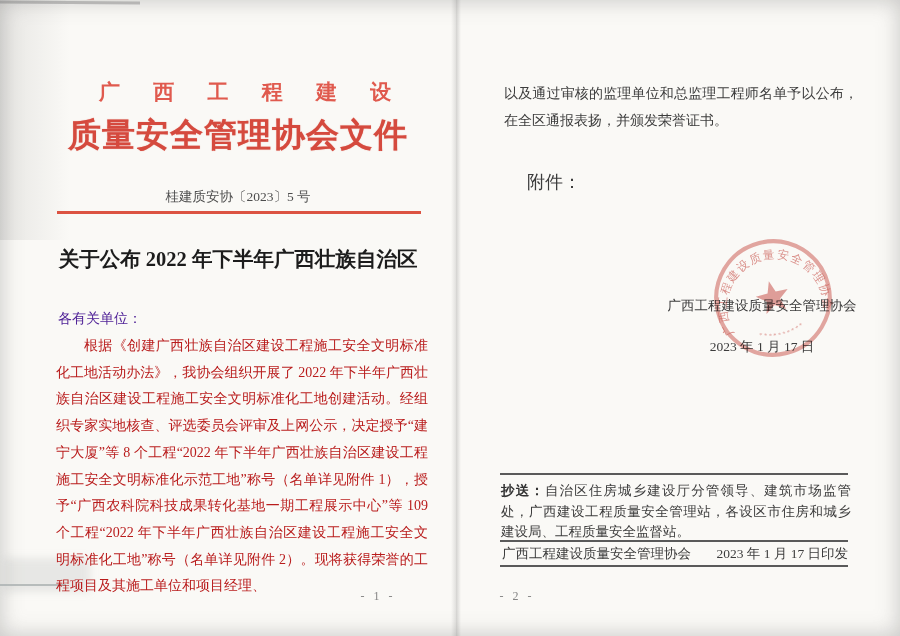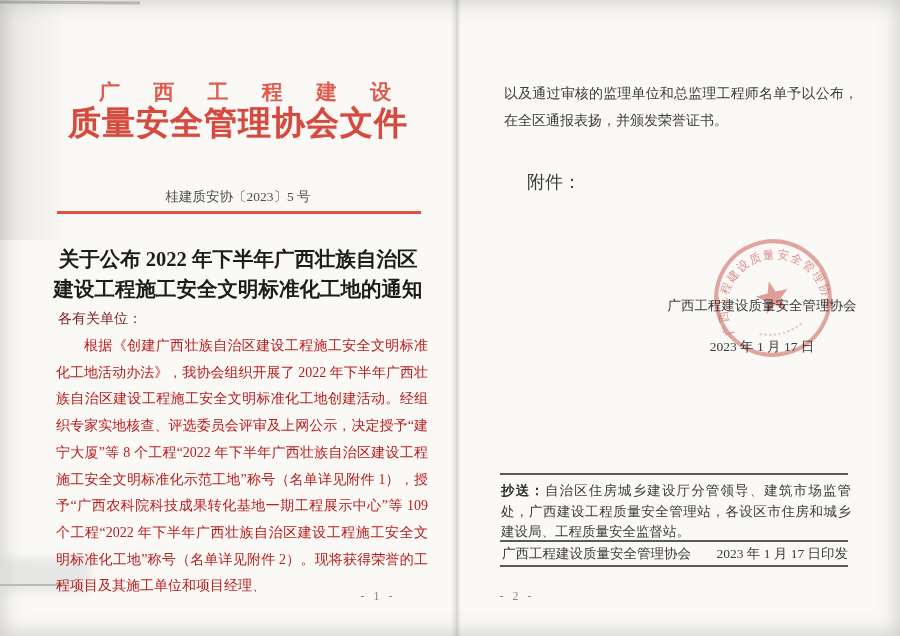--- a/index.html
+++ b/index.html
@@ -28,38 +28,38 @@
 
   .t{position:absolute;color:#3e3e3e;}
 
   
   .org-small{
     top:78px;left:30px;width:416px;text-align:center;
     font-size:21px;letter-spacing:14px;padding-left:14px;
     color:#e05a4e;font-weight:700;
   }
   .org-big{
-    top:101px;left:20px;width:436px;text-align:center;
+    top:113px;left:20px;width:436px;text-align:center;
     font-size:33px;font-weight:700;letter-spacing:1px;
     color:#d54a3e;text-shadow:0 0 1px rgba(213,74,62,.55);
   }
   .doc-number{
     top:188px;left:30px;width:416px;text-align:center;
     font-size:13.5px;color:#4d4d4d;
   }
   .red-rule{
     position:absolute;top:211px;left:57px;width:364px;height:3px;
     background:#d8402f;opacity:.9;
   }
   .doc-title{
     top:244px;left:28px;width:420px;text-align:center;
     font-size:20.5px;font-weight:700;line-height:30px;color:#1c1c1c;
   }
   .salutation{
-    top:310px;left:58px;font-size:14px;color:#7f1d1d;
+    top:310px;left:58px;font-size:14px;color:#4c1d95;
   }
   .body1{
     top:333px;left:56px;width:372px;
     font-size:14px;line-height:26.7px;color:#b91c1c;
     text-align:justify;text-indent:2em;word-break:break-all;
   }
   .pagenum{font-size:12px;color:#858585;letter-spacing:3px;text-align:center;width:60px;}
   .pagenum1{top:589px;left:348px;}
   .pagenum2{top:589px;left:487px;}
 
@@ -117,21 +117,20 @@
   <div class="artifact-bl-smudge"></div>
   <div class="artifact-bl-line"></div>
 
   <div>
     <div class="t org-small">广 西 工 程 建 设</div>
     <div class="t org-big">质量安全管理协会文件</div>
     <div class="t doc-number">桂建质安协〔2023〕5 号</div>
     <div class="red-rule"></div>
     <div class="t doc-title">
       <div>关于公布 2022 年下半年广西壮族自治区</div>
-      <div>建设工程施工安全文明标准化工地的通知</div>
     </div>
     <div class="t salutation">各有关单位：</div>
     <div class="t body1">根据《创建广西壮族自治区建设工程施工安全文明标准化工地活动办法》，我协会组织开展了 2022 年下半年广西壮族自治区建设工程施工安全文明标准化工地创建活动。经组织专家实地核查、评选委员会评审及上网公示，决定授予“建宁大厦”等 8 个工程“2022 年下半年广西壮族自治区建设工程施工安全文明标准化示范工地”称号（名单详见附件 1），授予“广西农科院科技成果转化基地一期工程展示中心”等 109 个工程“2022 年下半年广西壮族自治区建设工程施工安全文明标准化工地”称号（名单详见附件 2）。现将获得荣誉的工程项目及其施工单位和项目经理、</div>
     <div class="t pagenum pagenum1">- 1 -</div>
   </div>
 
   <div>
     <div class="t body2">以及通过审核的监理单位和总监理工程师名单予以公布，在全区通报表扬，并颁发荣誉证书。</div>
 
     <div class="t attach">

